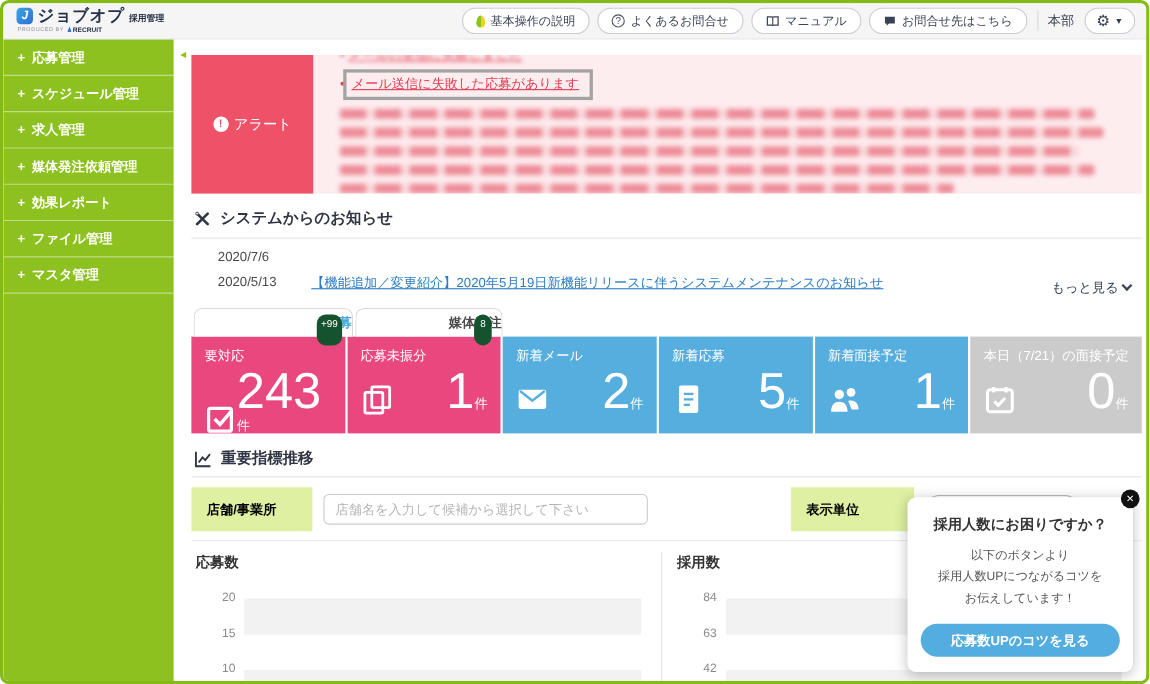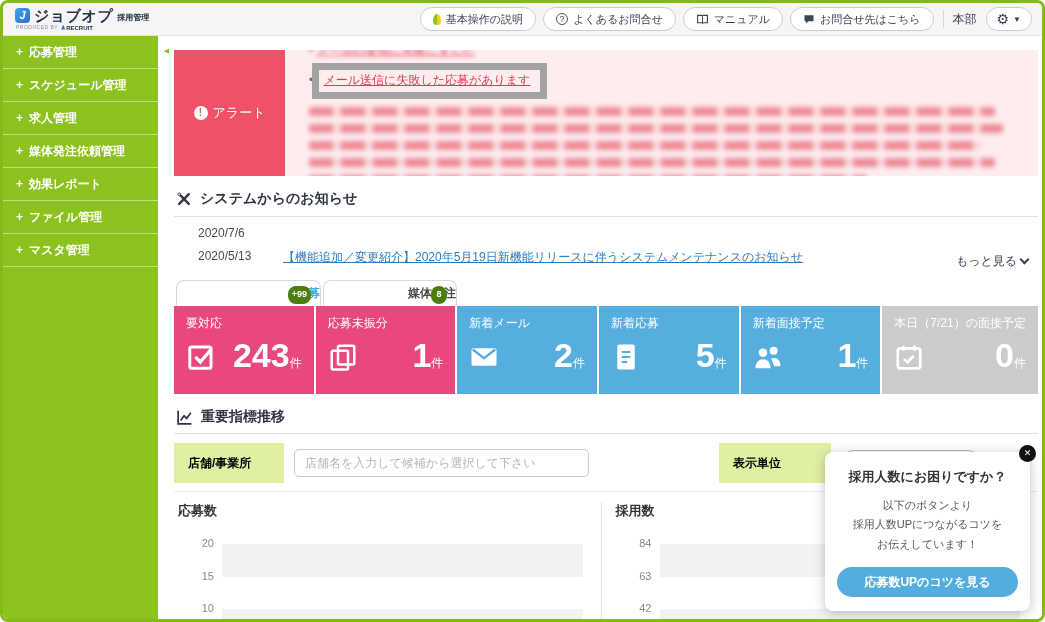--- a/index.html
+++ b/index.html
@@ -50,21 +50,21 @@
   .alert { display:flex; height:126px; margin-bottom:12px; }
   .alert-label { width:111px; flex:none; background:#ef5168; color:#fff; display:flex;
                  align-items:center; justify-content:center; gap:5px; font-size:13px; }
   .alert-bang { width:14px; height:14px; background:#fff; color:#ef5168; border-radius:50%;
                 font-size:10px; font-weight:bold; text-align:center; line-height:14px; }
   .alert-body { flex:1; background:#fdedef; padding:0 14px 0 24px; overflow:hidden; }
   .alert-link-row { font-size:12px; color:#e23b50; margin:4px 0; white-space:nowrap; }
   .alert-link-row:before { content:"• "; color:#e23b50; }
   .alert-link { color:#e23b50; text-decoration:underline; cursor:pointer; }
   .alert-cut { margin-top:-8px; filter:blur(2px); }
-  .alert-hl { display:inline-block; border:7px solid #a3a3a3; padding:2px 10px 3px 5px; margin-left:-5px; }
+  .alert-hl { display:inline-block; border:3px solid #a3a3a3; padding:2px 10px 3px 5px; margin-left:-5px; }
   .redacted { height:9px; border-radius:2px; margin:8px 0;
               background:repeating-linear-gradient(90deg,rgba(224,59,80,.55) 0 24px,rgba(224,59,80,.12) 24px 32px);
               filter:blur(2.5px); }
 
   
   .sec-title-row { display:flex; align-items:center; gap:8px; padding:2px 0 8px 2px; border-bottom:1px solid #e3e3e4; }
   .sec-title { font-size:14px; font-weight:bold; color:#2f3543; }
   .notices { position:relative; margin-bottom:10px; }
   .notice-row { display:flex; margin-top:9px; }
   .notice-date { width:85px; flex:none; font-size:12px; color:#4a4a4a; padding-left:24px; }
@@ -74,34 +74,34 @@
   .chev-down { width:7px; height:7px; border-right:2px solid #3a4254; border-bottom:2px solid #3a4254;
                transform:rotate(45deg); margin-top:-4px; }
 
   
   .tabs { display:flex; gap:2px; margin-top:14px; padding-left:2px; }
   .tab { position:relative; height:26px; background:#fff; border:1px solid #d9d9d9; border-bottom:none;
          border-radius:8px 8px 0 0; display:flex; align-items:center; justify-content:flex-end;
          font-size:12px; font-weight:bold; cursor:pointer; }
   .tab-apply { width:145px; color:#4aabdf; }
   .tab-media { width:134px; color:#4a4a4a; }
-  .badge { position:absolute; right:9px; top:5px; min-width:16px; height:18px; padding:0 4px; background:#4d7c0f;
-           border-radius:8px; color:#fff; font-size:9px; font-weight:bold; text-align:center; line-height:16px; }
+  .badge { position:absolute; right:9px; top:5px; min-width:16px; height:28px; padding:0 4px; background:#14532d;
+           border-radius:8px; color:#fff; font-size:9px; font-weight:normal; text-align:center; line-height:16px; }
   .cards { display:flex; gap:2px; }
   .card { flex:1; height:88px; padding:9px 12px 22px; color:#fff; display:flex; flex-direction:column;
           justify-content:space-between; cursor:pointer; }
   .card-pink { background:#e9487f; }
   .card-blue { background:#55aede; }
   .card-gray { background:#cbcbcb; }
   .card-label { font-size:12px; white-space:nowrap; }
   .card-bottom { display:flex; align-items:flex-end; justify-content:space-between; }
   .card-icon { width:30px; height:30px; }
   .card-icon svg { width:100%; height:100%; }
   .card-blue .card-icon { color:#55aede; } .card-pink .card-icon { color:#e9487f; } .card-gray .card-icon { color:#cbcbcb; }
-  .card-value { font-size:34px; line-height:1; font-weight:700; }
+  .card-value { font-size:46px; line-height:1; font-weight:400; }
   .card-unit { font-size:12px; }
 
   
   .metrics-head { display:flex; align-items:center; gap:8px; margin-top:14px; padding:0 0 7px 2px; border-bottom:1px solid #e3e3e4; }
   .filter-row { display:flex; align-items:center; margin-top:9px; height:40px; }
   .filter-label { height:40px; display:flex; align-items:center; padding:0 14px; background:#dff0a2;
                   font-size:12px; font-weight:bold; color:#000000; }
   .lbl-store { width:110px; } .lbl-unit { width:112px; margin-left:130px; }
   .store-input { width:295px; height:28px; margin-left:10px; border:1px solid #ccc; border-radius:5px;
                  font-size:12px; padding:0 10px; color:#333; font-family:inherit; }

